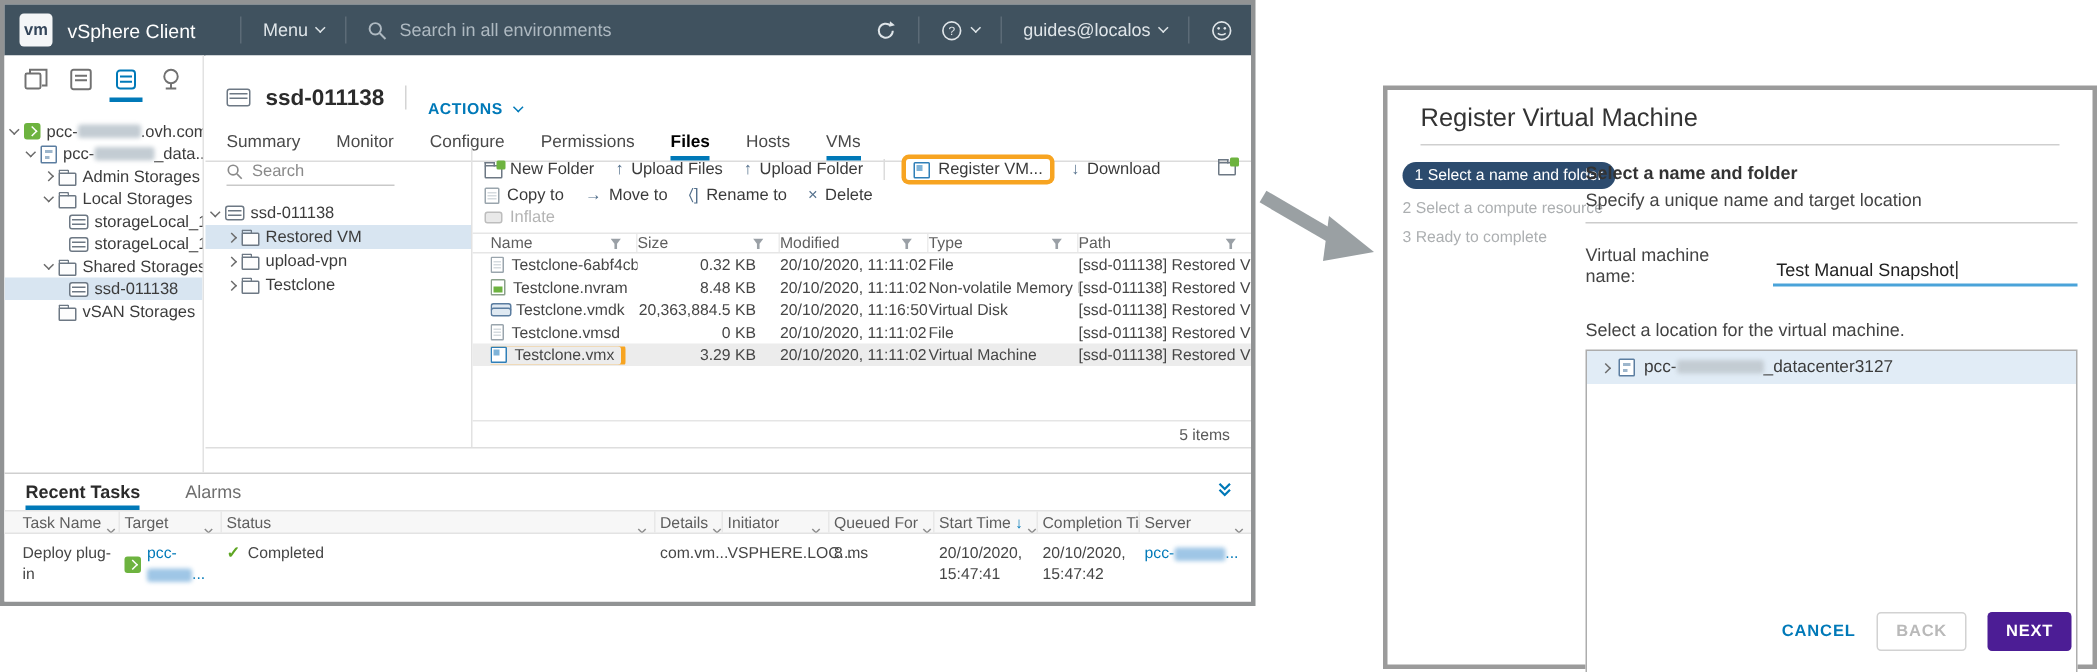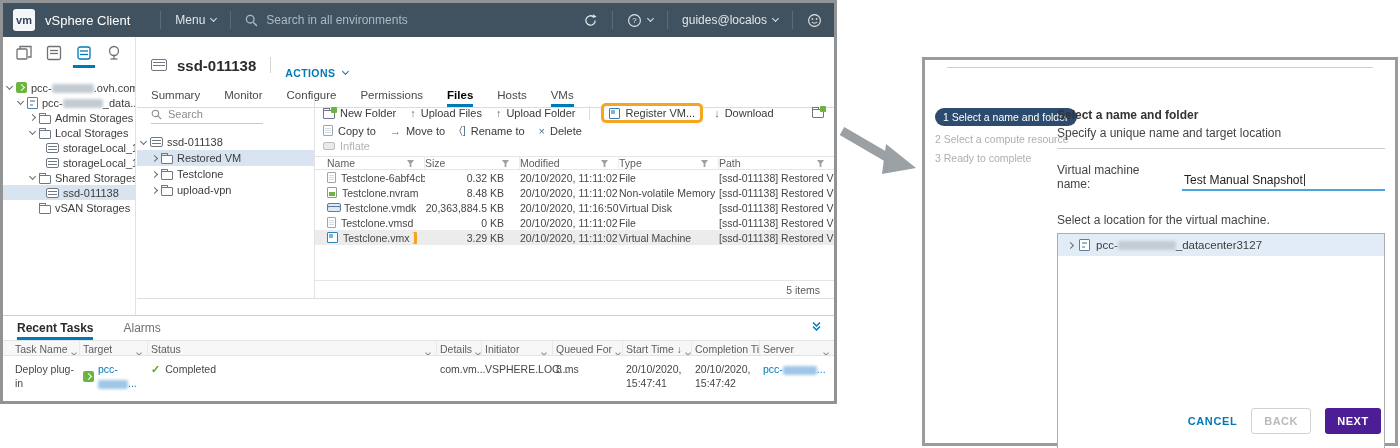--- a/index.html
+++ b/index.html
@@ -324,26 +324,26 @@
               <span>ssd-011138</span>
             </div>
             <div class="trow ind1 sel">
               <span class="chev right"></span>
               <span class="ic ic-folder"></span>
               <span>Restored VM</span>
             </div>
             <div class="trow ind1">
               <span class="chev right"></span>
               <span class="ic ic-folder"></span>
-              <span>Testclone</span>
+              <span>upload-vpn</span>
             </div>
             <div class="trow ind1">
               <span class="chev right"></span>
               <span class="ic ic-folder"></span>
-              <span>upload-vpn</span>
+              <span>Testclone</span>
             </div>
           </div>
         </div>
 
         <div class="files-right">
           <div class="folder-add-corner"><span class="ic ic-folder-add"></span></div>
           <div class="toolbar">
             <span class="tbtn">
                 <span class="ic ic-folder-add"></span>
                 <span>New Folder</span>
@@ -553,20 +553,21 @@
       </div>
     </div>
   </div>
 
   <svg class="abs between-arrow" width="82" height="58" viewBox="0 0 82 58">
     <line x1="4" y1="5" x2="52" y2="33" stroke="#9aa0a3" stroke-width="9"></line>
     <polygon points="48,18 78,42 44,48" fill="#9aa0a3"></polygon>
   </svg>
 
   <div class="abs win-right">
+    <div class="dlg-title">Register Virtual Machine</div>
     <div class="dlg-hr"></div>
     <div class="dlg-body">
       <div class="steps">
         <div class="step active"><span>1</span> <span>Select a name and folder</span></div>
         <div class="step"><span>2</span> <span>Select a compute resource</span></div>
         <div class="step"><span>3</span> <span>Ready to complete</span></div>
       </div>
       <div class="dlg-content">
         <div class="dlg-h">Select a name and folder</div>
         <div class="dlg-sub">Specify a unique name and target location</div>

